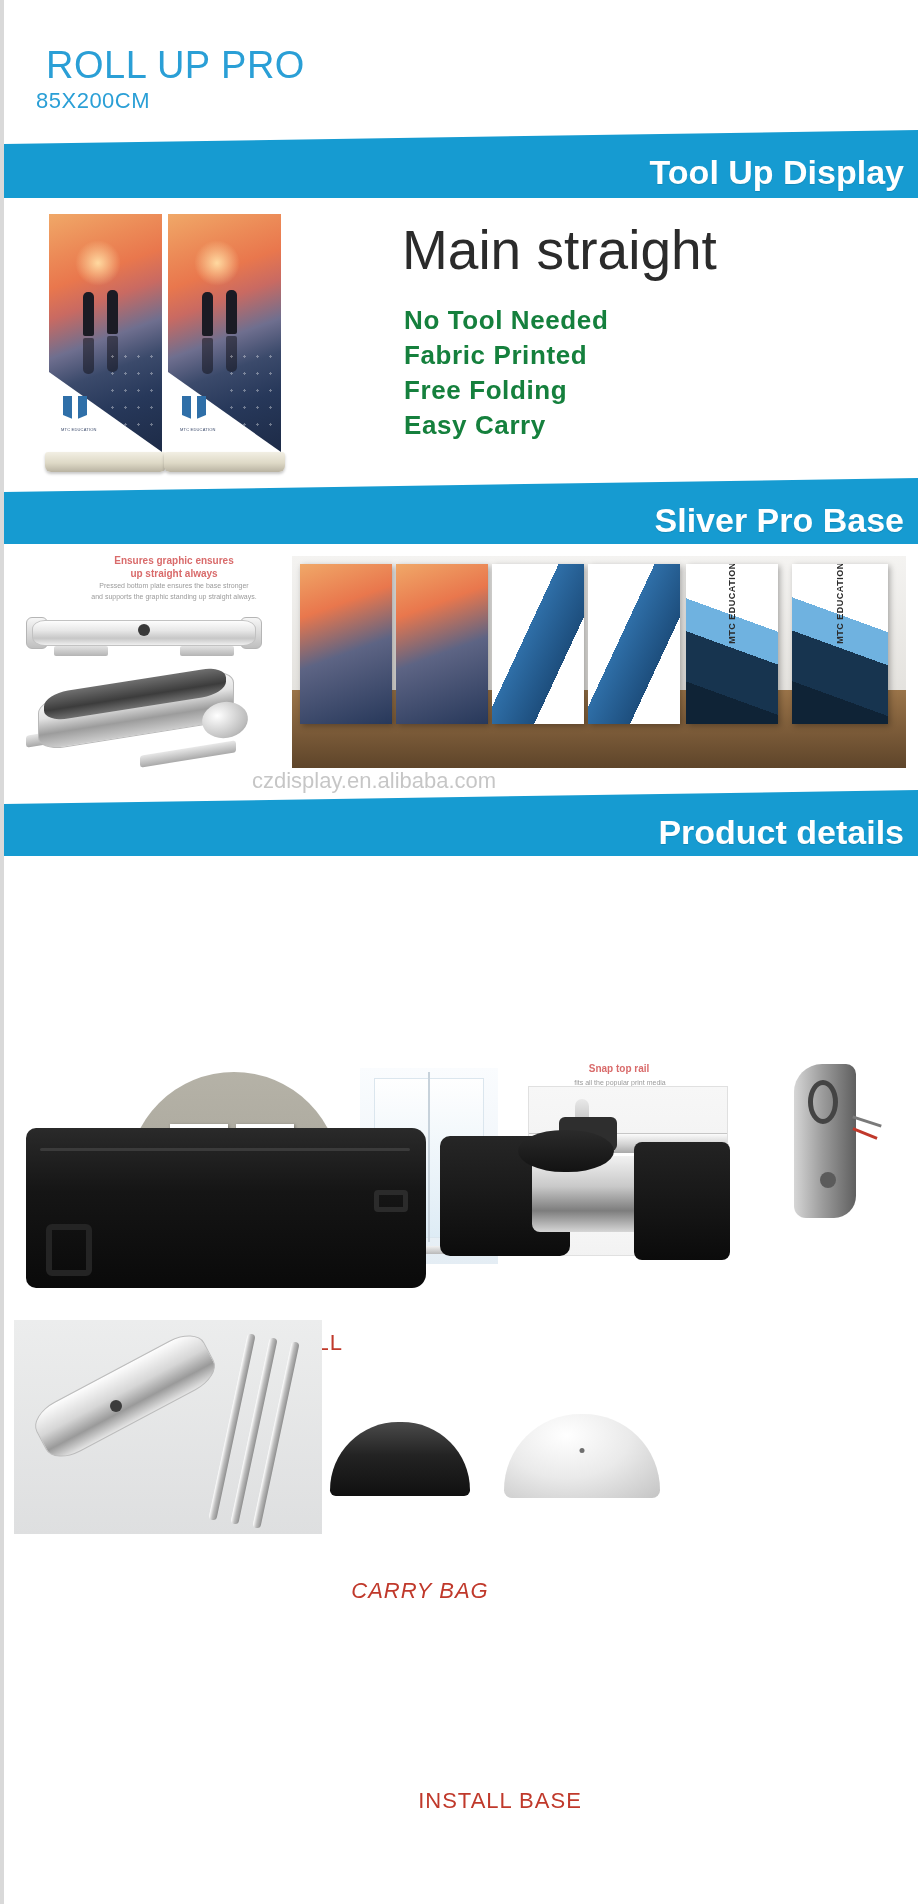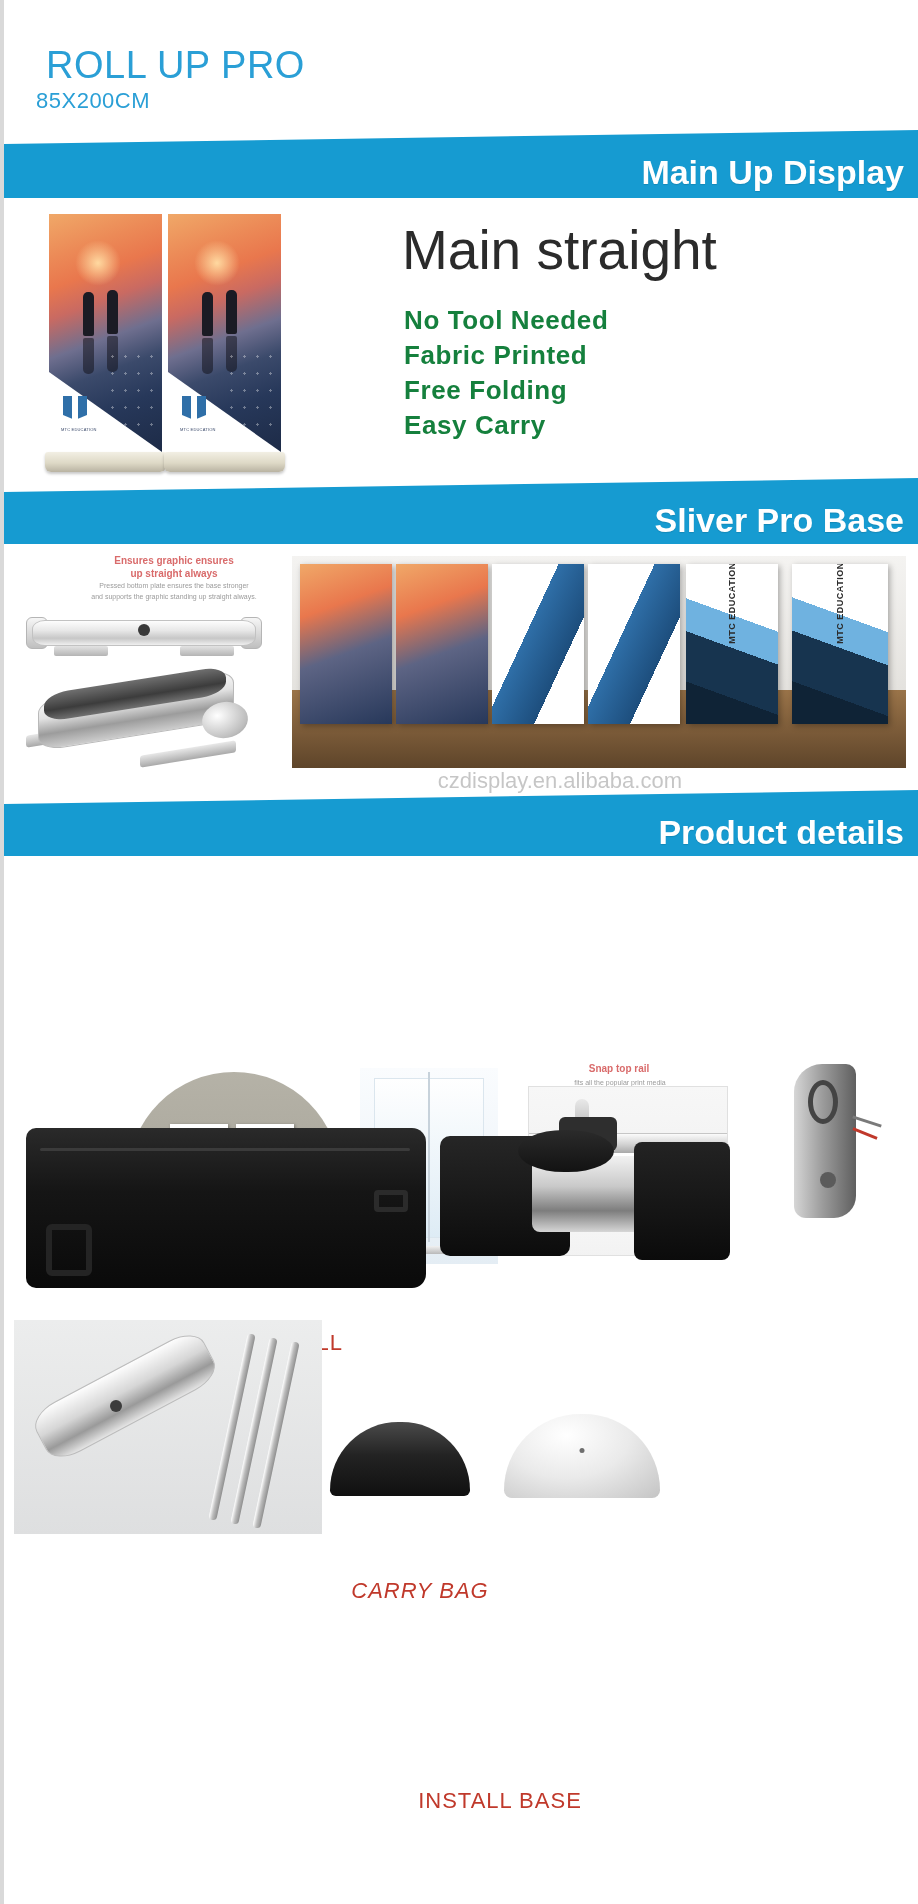--- a/index.html
+++ b/index.html
@@ -343,21 +343,21 @@
     font-size: 9px;
     font-weight: bold;
     color: #2b2b2b;
     white-space: nowrap;
     letter-spacing: .5px;
   }
   .watermark {
     position: absolute;
     left: 248px; top: 224px;
     width: 430px;
-    text-align: right;
+    text-align: left;
     font-size: 22px;
     color: rgba(120,120,120,.42);
     white-space: nowrap;
   }
 
   
   .details {
     position: absolute;
     left: 0; top: 856px;
     width: 918px; height: 1048px;
@@ -600,21 +600,21 @@
 
 <div class="page">
 
   <div class="hero">
     <div class="hero-title">ROLL UP PRO</div>
     <div class="hero-sub">85X200CM</div>
   </div>
 
   <div class="band" id="band1">
     <div class="wedge"></div>
-    <div class="label">Main Up Display</div>
+    <div class="label">Tool Up Display</div>
   </div>
 
   <div class="features">
 
     <div class="banner-pair">
       <div class="rollup">
         <div class="graphic">
           <div class="sky-sun"></div>
           <div class="figure fig-a"></div>
           <div class="figure fig-b"></div>

